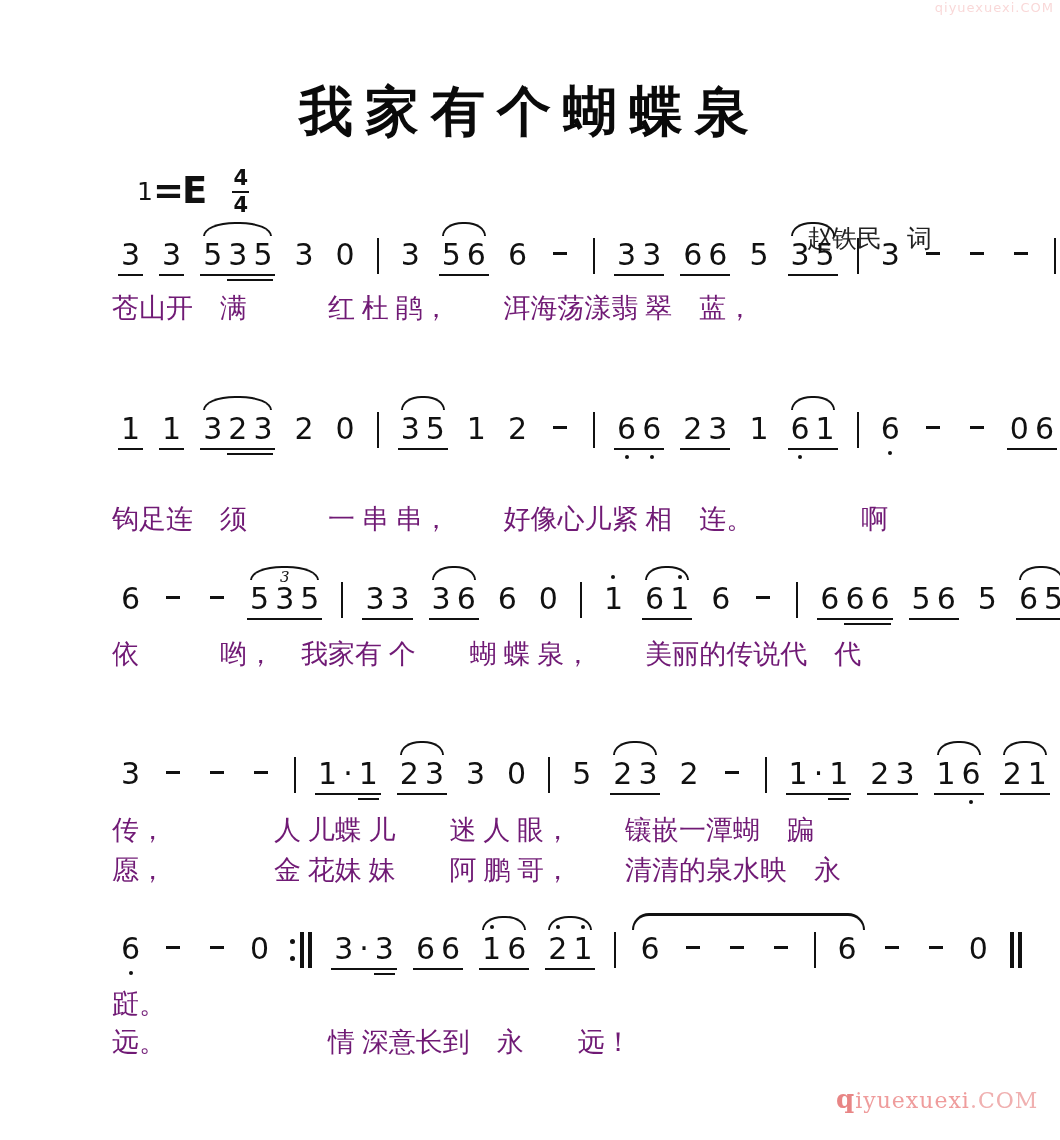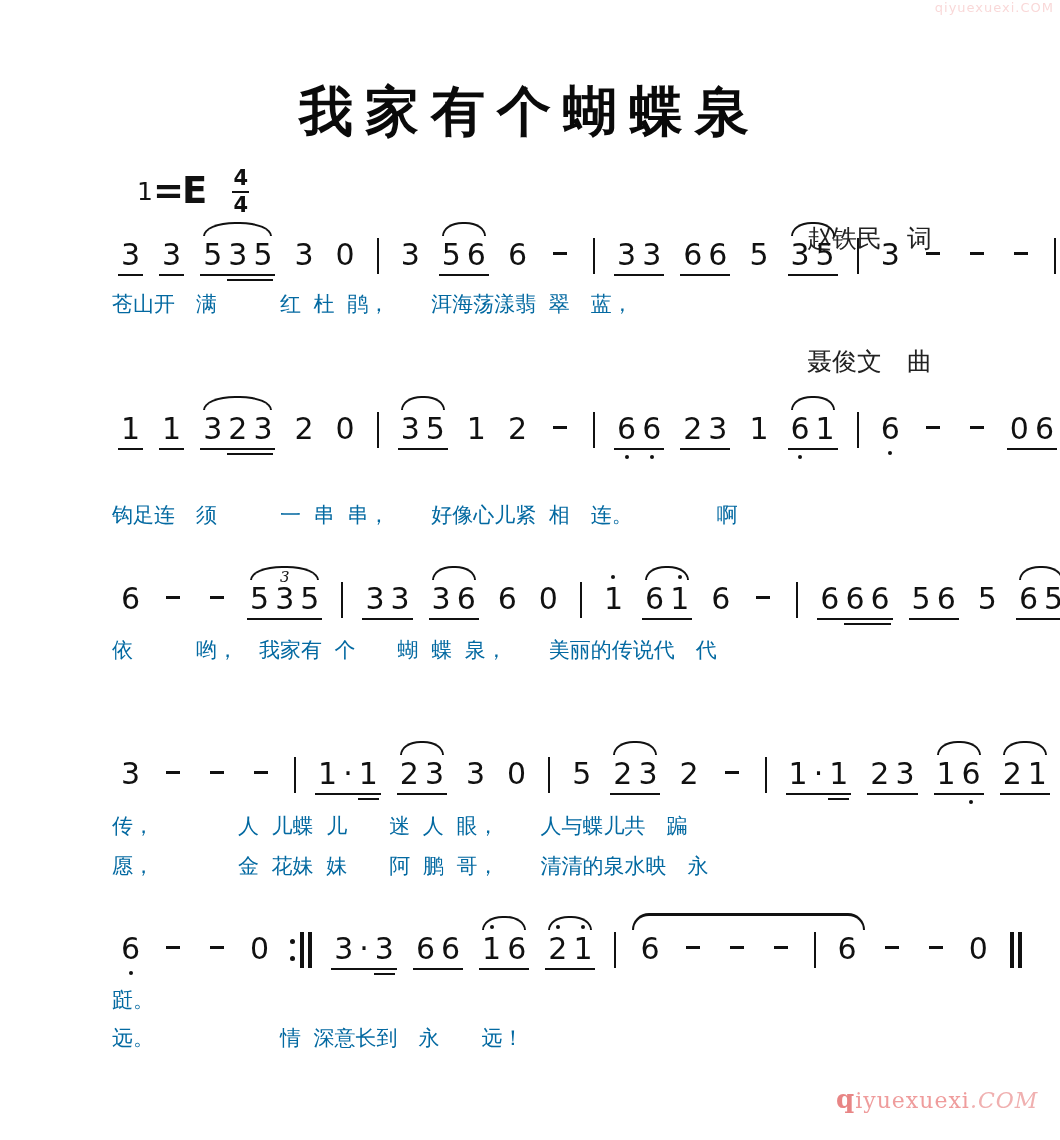--- a/index.html
+++ b/index.html
@@ -35,41 +35,40 @@
   .arcn{position:absolute;top:-11px;left:50%;transform:translateX(-50%);
         font-size:15px;font-style:italic;font-family:"DejaVu Serif",serif;background:#fff;padding:0 3px;line-height:1;}
   .dash{display:inline-block;width:14px;height:3px;background:#111;vertical-align:middle;margin:0 15px 6px 15px;}
   .barwrap{display:inline-block;vertical-align:middle;margin:0 9px 4px 9px;white-space:nowrap;}
   .bl{display:inline-block;width:2px;height:36px;background:#111;vertical-align:middle;margin:0 2px;}
   .bl.th{width:4px;}
   .rdots{display:inline-block;position:relative;width:6px;height:32px;vertical-align:middle;margin-right:3px;}
   .rdots::before,.rdots::after{content:"";position:absolute;left:1px;width:5px;height:5px;border-radius:50%;background:#111;}
   .rdots::before{top:5px;} .rdots::after{bottom:5px;}
   
-  .lyr{position:absolute;left:112px;width:900px;font-family:Liberation Mono, monospace;
-       font-size:21px;color:#0369a1;white-space:pre;}
+  .lyr{position:absolute;left:112px;width:900px;font-family:Liberation Serif, serif;
+       font-size:27px;color:#701a75;white-space:pre;}
   
   .wm-top{position:absolute;top:0;right:6px;font-size:13px;color:#f2a9a9;opacity:.45;letter-spacing:1px;}
   .wm-bottom{position:absolute;left:836px;top:1084px;font-size:22px;color:#ef9c9c;letter-spacing:1px;
              font-family:"DejaVu Serif",serif;}
   .wm-bottom .lead{font-weight:bold;font-size:26px;color:#e88585;}
-  .wm-bottom .suffix{color:#f0b0b0;font-style:italic;}
+  .wm-bottom .suffix{color:#f0b0b0;}
 </style>
 </head>
 <body>
 
 <div class="sheet">
 
   <div class="wm-top">qiyuexuexi.COM</div>
 
   <div class="title">我家有个蝴蝶泉</div>
 
   <div class="credits">
     <div>赵铁民　词</div>
-    <div>聂俊文　曲</div>
   </div>
 
   <div class="keysig">
     <span class="k1">1</span><span class="keq">=E</span>
     <span class="meter">
       <span class="mn">4</span>
       <span class="mline"></span>
       <span class="mn">4</span>
     </span>
   </div>
@@ -77,21 +76,21 @@
   <div class="music" style="top:236px"><span class="cell"><span class="part u1"><span class="ch">3</span></span></span><span class="cell"><span class="part u1"><span class="ch">3</span></span></span><span class="cell"><span class="part u1"><span class="ch">5</span></span><span class="part u2"><span class="ch">3</span><span class="ch">5</span></span><span class="arc"></span></span><span class="cell"><span class="part u0"><span class="ch">3</span></span></span><span class="cell"><span class="part u0"><span class="ch">0</span></span></span><span class="barwrap"><span class="bl"></span></span><span class="cell"><span class="part u0"><span class="ch">3</span></span></span><span class="cell"><span class="part u1"><span class="ch">5</span><span class="ch">6</span></span><span class="arc"></span></span><span class="cell"><span class="part u0"><span class="ch">6</span></span></span><span class="dash"></span><span class="barwrap"><span class="bl"></span></span><span class="cell"><span class="part u1"><span class="ch">3</span><span class="ch">3</span></span></span><span class="cell"><span class="part u1"><span class="ch">6</span><span class="ch">6</span></span></span><span class="cell"><span class="part u0"><span class="ch">5</span></span></span><span class="cell"><span class="part u1"><span class="ch">3</span><span class="ch">5</span></span><span class="arc"></span></span><span class="barwrap"><span class="bl"></span></span><span class="cell"><span class="part u0"><span class="ch">3</span></span></span><span class="dash"></span><span class="dash"></span><span class="dash"></span><span class="barwrap"><span class="bl"></span></span></div>
   <div class="lyr" style="top:290px">苍山开　满　　　红 杜 鹃，　　洱海荡漾翡 翠　蓝，</div>
 
   <div class="music" style="top:410px"><span class="cell"><span class="part u1"><span class="ch">1</span></span></span><span class="cell"><span class="part u1"><span class="ch">1</span></span></span><span class="cell"><span class="part u1"><span class="ch">3</span></span><span class="part u2"><span class="ch">2</span><span class="ch">3</span></span><span class="arc"></span></span><span class="cell"><span class="part u0"><span class="ch">2</span></span></span><span class="cell"><span class="part u0"><span class="ch">0</span></span></span><span class="barwrap"><span class="bl"></span></span><span class="cell"><span class="part u1"><span class="ch">3</span><span class="ch">5</span></span><span class="arc"></span></span><span class="cell"><span class="part u0"><span class="ch">1</span></span></span><span class="cell"><span class="part u0"><span class="ch">2</span></span></span><span class="dash"></span><span class="barwrap"><span class="bl"></span></span><span class="cell"><span class="part u1"><span class="ch">6<span class="db"></span></span><span class="ch">6<span class="db"></span></span></span></span><span class="cell"><span class="part u1"><span class="ch">2</span><span class="ch">3</span></span></span><span class="cell"><span class="part u0"><span class="ch">1</span></span></span><span class="cell"><span class="part u1"><span class="ch">6<span class="db"></span></span><span class="ch">1</span></span><span class="arc"></span></span><span class="barwrap"><span class="bl"></span></span><span class="cell"><span class="part u0"><span class="ch">6<span class="db"></span></span></span></span><span class="dash"></span><span class="dash"></span><span class="cell"><span class="part u1"><span class="ch">0</span><span class="ch">6</span></span></span></div>
   <div class="lyr" style="top:501px">钩足连　须　　　一 串 串，　　好像心儿紧 相　连。　　　　啊</div>
 
   <div class="music" style="top:580px"><span class="cell"><span class="part u0"><span class="ch">6</span></span></span><span class="dash"></span><span class="dash"></span><span class="cell"><span class="part u1"><span class="ch">5</span><span class="ch">3</span><span class="ch">5</span></span><span class="arc"></span><span class="arcn">3</span></span><span class="barwrap"><span class="bl"></span></span><span class="cell"><span class="part u1"><span class="ch">3</span><span class="ch">3</span></span></span><span class="cell"><span class="part u1"><span class="ch">3</span><span class="ch">6</span></span><span class="arc"></span></span><span class="cell"><span class="part u0"><span class="ch">6</span></span></span><span class="cell"><span class="part u0"><span class="ch">0</span></span></span><span class="barwrap"><span class="bl"></span></span><span class="cell"><span class="part u0"><span class="ch">1<span class="da"></span></span></span></span><span class="cell"><span class="part u1"><span class="ch">6</span><span class="ch">1<span class="da"></span></span></span><span class="arc"></span></span><span class="cell"><span class="part u0"><span class="ch">6</span></span></span><span class="dash"></span><span class="barwrap"><span class="bl"></span></span><span class="cell"><span class="part u1"><span class="ch">6</span></span><span class="part u2"><span class="ch">6</span><span class="ch">6</span></span></span><span class="cell"><span class="part u1"><span class="ch">5</span><span class="ch">6</span></span></span><span class="cell"><span class="part u0"><span class="ch">5</span></span></span><span class="cell"><span class="part u1"><span class="ch">6</span><span class="ch">5</span></span><span class="arc"></span></span></div>
   <div class="lyr" style="top:636px">依　　　哟，　我家有 个　　蝴 蝶 泉，　　美丽的传说代　代</div>
 
   <div class="music" style="top:755px"><span class="cell"><span class="part u0"><span class="ch">3</span></span></span><span class="dash"></span><span class="dash"></span><span class="dash"></span><span class="barwrap"><span class="bl"></span></span><span class="cell"><span class="part u1"><span class="ch">1</span><span class="ch">·</span></span><span class="part u2"><span class="ch">1</span></span></span><span class="cell"><span class="part u1"><span class="ch">2</span><span class="ch">3</span></span><span class="arc"></span></span><span class="cell"><span class="part u0"><span class="ch">3</span></span></span><span class="cell"><span class="part u0"><span class="ch">0</span></span></span><span class="barwrap"><span class="bl"></span></span><span class="cell"><span class="part u0"><span class="ch">5</span></span></span><span class="cell"><span class="part u1"><span class="ch">2</span><span class="ch">3</span></span><span class="arc"></span></span><span class="cell"><span class="part u0"><span class="ch">2</span></span></span><span class="dash"></span><span class="barwrap"><span class="bl"></span></span><span class="cell"><span class="part u1"><span class="ch">1</span><span class="ch">·</span></span><span class="part u2"><span class="ch">1</span></span></span><span class="cell"><span class="part u1"><span class="ch">2</span><span class="ch">3</span></span></span><span class="cell"><span class="part u1"><span class="ch">1</span><span class="ch">6<span class="db"></span></span></span><span class="arc"></span></span><span class="cell"><span class="part u1"><span class="ch">2</span><span class="ch">1</span></span><span class="arc"></span></span></div>
-  <div class="lyr" style="top:812px">传，　　　　人 儿蝶 儿　　迷 人 眼，　　人与蝶儿共　蹁</div>
+  <div class="lyr" style="top:812px">传，　　　　人 儿蝶 儿　　迷 人 眼，　　镶嵌一潭蝴　蹁</div>
   <div class="lyr" style="top:852px">愿，　　　　金 花妹 妹　　阿 鹏 哥，　　清清的泉水映　永</div>
 
   <div class="music" style="top:930px"><span class="cell"><span class="part u0"><span class="ch">6<span class="db"></span></span></span></span><span class="dash"></span><span class="dash"></span><span class="cell"><span class="part u0"><span class="ch">0</span></span></span><span class="barwrap"><span class="rdots"></span><span class="bl th"></span><span class="bl th"></span></span><span class="cell"><span class="part u1"><span class="ch">3</span><span class="ch">·</span></span><span class="part u2"><span class="ch">3</span></span></span><span class="cell"><span class="part u1"><span class="ch">6</span><span class="ch">6</span></span></span><span class="cell"><span class="part u1"><span class="ch">1<span class="da"></span></span><span class="ch">6</span></span><span class="arc"></span></span><span class="cell"><span class="part u1"><span class="ch">2<span class="da"></span></span><span class="ch">1<span class="da"></span></span></span><span class="arc"></span></span><span class="barwrap"><span class="bl"></span></span><span class="cell tiegroup"><span class="cell"><span class="part u0"><span class="ch">6</span></span></span><span class="dash"></span><span class="dash"></span><span class="dash"></span><span class="barwrap"><span class="bl"></span></span><span class="cell"><span class="part u0"><span class="ch">6</span></span></span><span class="arc"></span></span><span class="dash"></span><span class="dash"></span><span class="cell"><span class="part u0"><span class="ch">0</span></span></span><span class="barwrap"><span class="bl th"></span><span class="bl th"></span></span></div>
   <div class="lyr" style="top:986px">跹。</div>
   <div class="lyr" style="top:1024px">远。　　　　　　情 深意长到　永　　远！</div>
 
   <div class="wm-bottom">
     <span class="lead">q</span><span>iyuexuexi</span><span class="suffix">.COM</span>
   </div>
 

